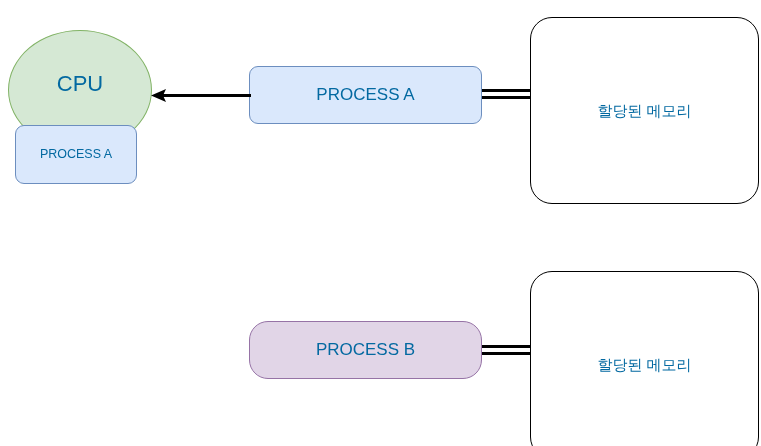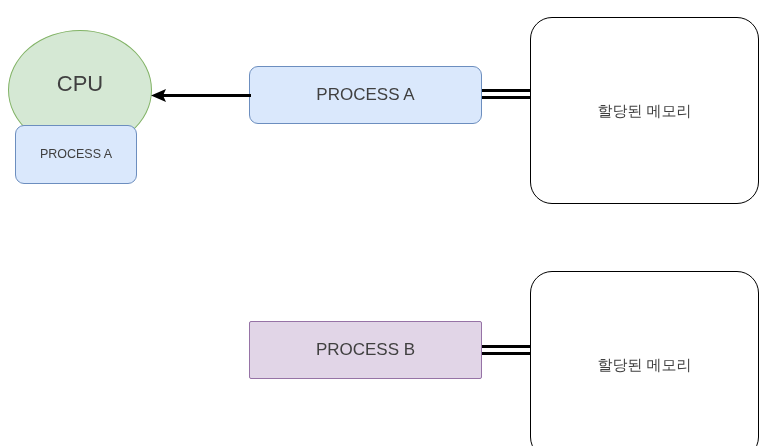--- a/index.html
+++ b/index.html
@@ -17,21 +17,21 @@
     background: #ffffff;
     overflow: hidden;
   }
   .node {
     position: absolute;
     box-sizing: border-box;
     display: flex;
     align-items: center;
     justify-content: center;
     text-align: center;
-    color: #404040;
+    color: #0369a1;
     line-height: 1.15;
   }
 
   
   #cpu-ellipse {
     left: 8px;
     top: 30px;
     width: 144px;
     height: 120px;
     border-radius: 50%;
@@ -67,21 +67,21 @@
     font-size: 17px;
     z-index: 3;
   }
 
   
   #process-b-box {
     left: 249px;
     top: 321px;
     width: 233px;
     height: 58px;
-    border-radius: 2px;
+    border-radius: 19px;
     background: #e1d5e7;
     border: 1px solid #9673a6;
     font-size: 17px;
     z-index: 3;
   }
 
   
   .memory-box {
     background: #ffffff;
     border: 1.3px solid #000000;

